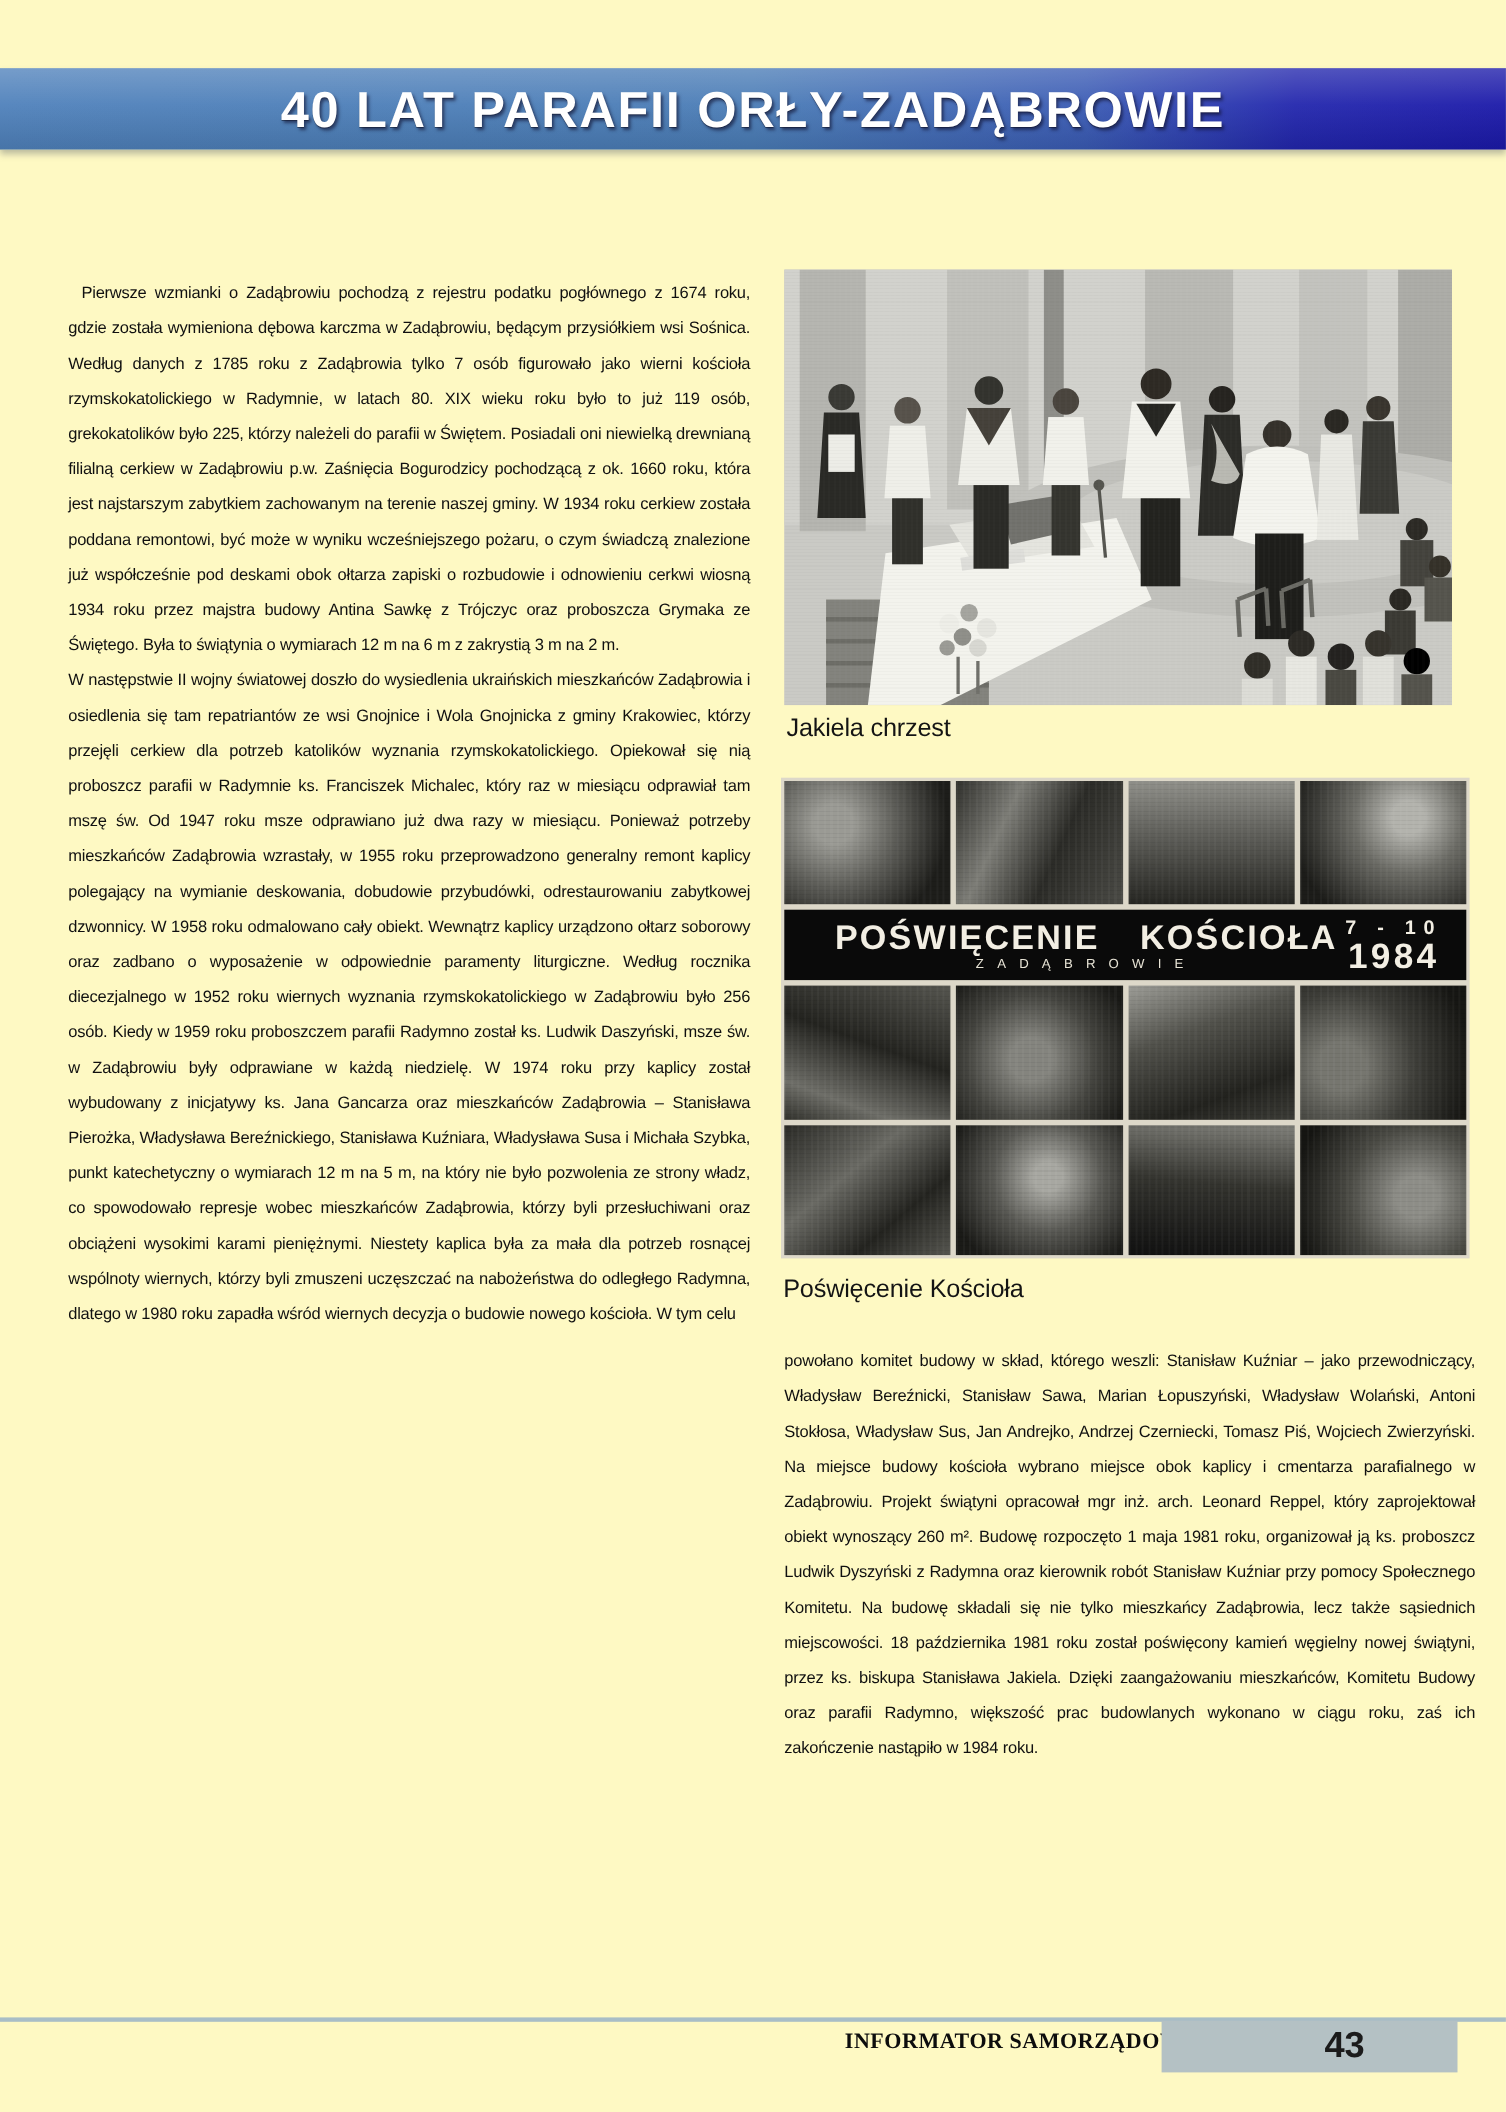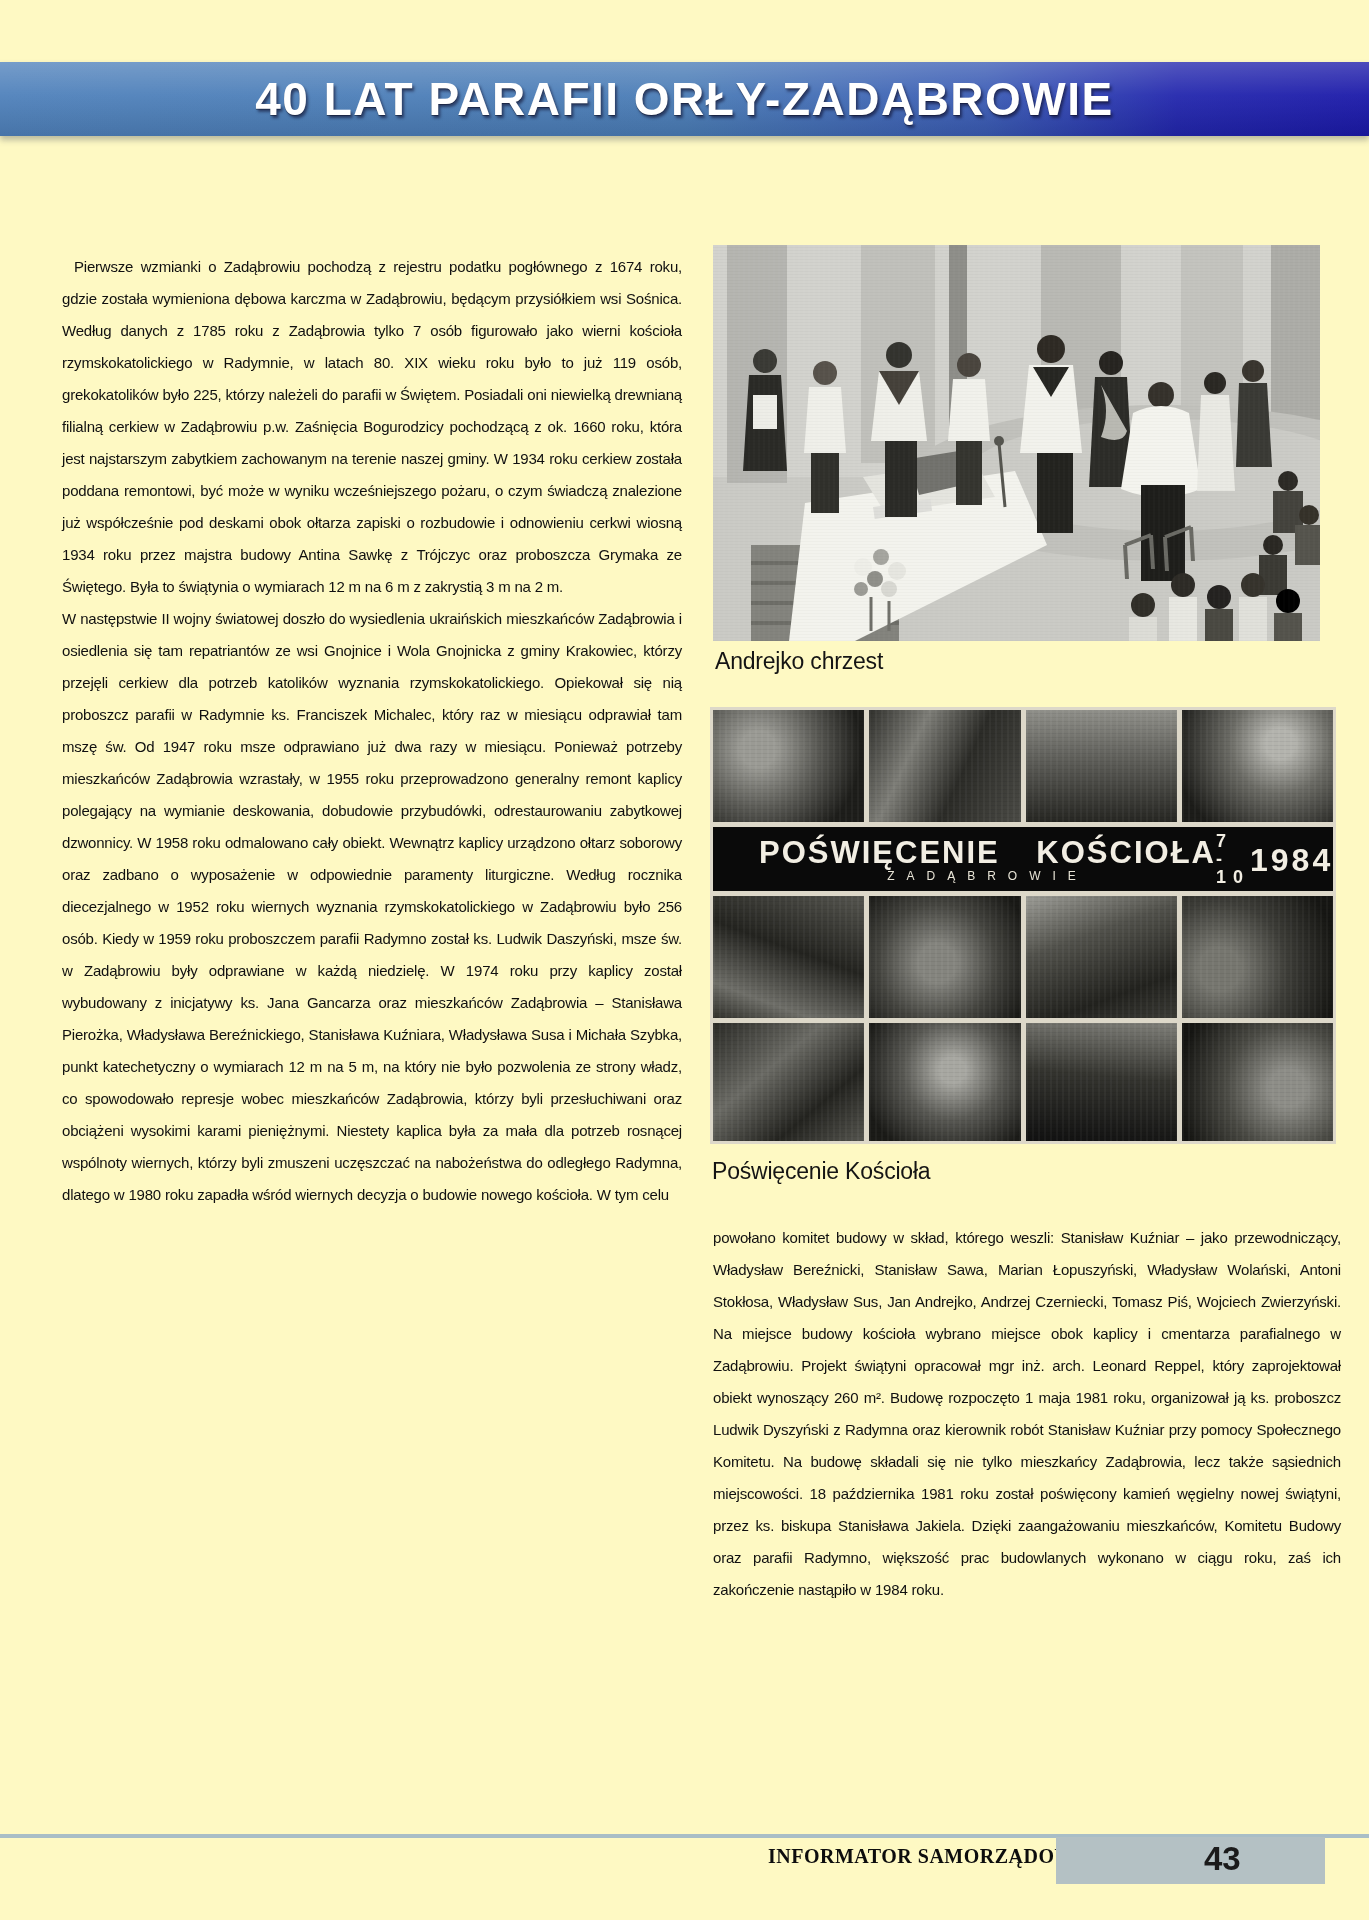--- a/index.html
+++ b/index.html
@@ -77,21 +77,21 @@
   .t11{background:linear-gradient(185deg,#7f7f79 0%,#34342f 45%,#101010 100%);}
   .t12{background:radial-gradient(circle at 70% 55%,#8d8d87 0 15%,#4a4a44 50%,#151512 90%);}
   .c-banner{
     height:64px;background:#0a0a0a;color:#f2eee3;
     display:flex;align-items:center;justify-content:space-between;
     padding:0 22px 0 46px;position:relative;z-index:2;
   }
   .c-banner-left{display:flex;flex-direction:column;align-items:center;}
   .c-banner-line1{font-weight:700;font-size:31px;letter-spacing:2px;word-spacing:26px;white-space:nowrap;}
   .c-banner-line2{font-size:12px;letter-spacing:12px;margin-top:-2px;color:#e8e4d6;white-space:nowrap;}
-  .c-banner-right{display:flex;flex-direction:row;align-items:center;line-height:1;}
+  .c-banner-right{display:flex;flex-direction:column;align-items:center;line-height:1;}
   .c-banner-datetop{font-weight:700;font-size:18px;letter-spacing:7px;}
   .c-banner-year{font-weight:700;font-size:32px;letter-spacing:3px;margin-top:1px;}
   
   .footer-rule{position:absolute;left:0;top:1834px;width:1369px;height:4px;background:#a9bec6;}
   .footer-title{
     position:absolute;left:768px;top:1845px;
     font-family:"Liberation Serif","DejaVu Serif",serif;font-weight:700;font-size:20px;
     letter-spacing:.5px;color:#0d0d0d;white-space:nowrap;
   }
   .footer-box{
@@ -199,21 +199,21 @@
           <circle cx="168" cy="312" r="8" fill="#a5a59f"></circle>
         <circle cx="184" cy="326" r="9" fill="#e6e6e0"></circle>
           <circle cx="162" cy="334" r="8" fill="#8f8f89"></circle>
         <circle cx="176" cy="344" r="8" fill="#d8d8d2"></circle>
           <circle cx="148" cy="344" r="7" fill="#9b9b95"></circle>
         <path d="M158 352 v34 m18 -30 v30" stroke="#6f6f69" stroke-width="3"></path>
       </g>
     </svg>
     <div class="photo-grain"></div>
   </figure>
-  <div class="caption cap1">Andrejko chrzest</div>
+  <div class="caption cap1">Jakiela chrzest</div>
 
   <div class="collage">
     <div class="c-row r1">
       <div class="tile t1"></div>
       <div class="tile t2"></div>
       <div class="tile t3"></div>
       <div class="tile t4"></div>
     </div>
     <div class="c-banner">
       <div class="c-banner-left">

